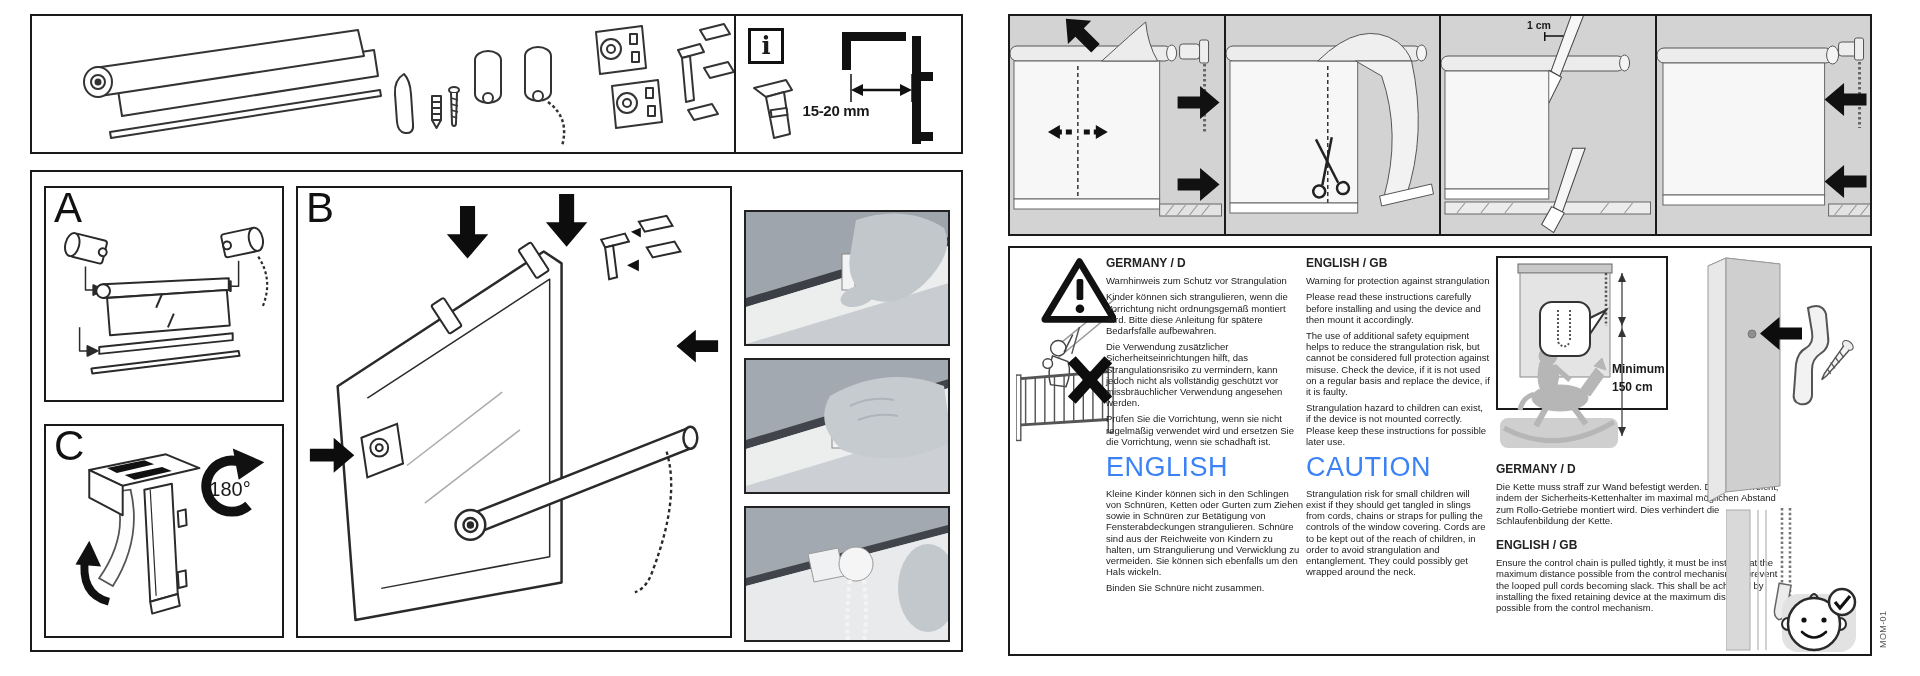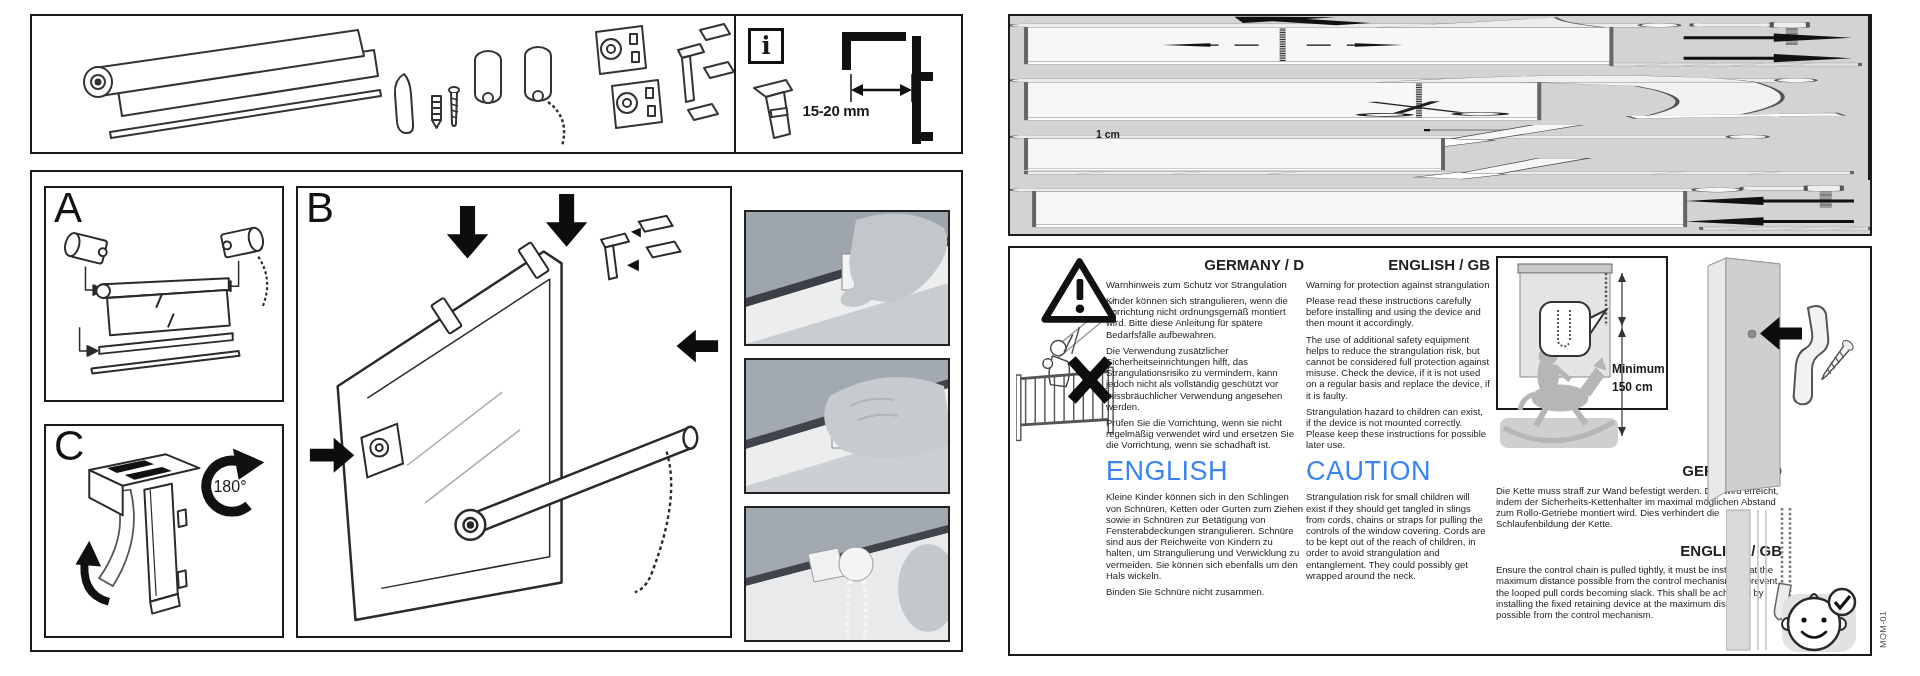--- a/index.html
+++ b/index.html
@@ -18,26 +18,26 @@
             font-size:15px;font-weight:700;letter-spacing:-0.3px;}
   .photo{position:absolute;left:712px;width:206px;height:136px;border:2px solid #222;
          background:#c9ccd1;overflow:hidden;box-sizing:border-box;}
   .rp-top{display:flex;background:#d3d3d3;}
   .rp{flex:1;position:relative;border-right:2px solid #1a1a1a;}
   .rp:last-child{border-right:none;}
   .rp svg{position:absolute;left:0;top:0;width:100%;height:100%;}
   .cut-dim{position:absolute;left:86px;top:3px;font-size:10.5px;font-weight:700;}
   .txtcol{position:absolute;font-size:9.5px;line-height:1.18;color:#222;}
   .txtcol p{margin:0 0 5px 0;}
-  .region{font-weight:700;font-size:15px;margin:0 0 1px 0;text-align:right;}
+  .region{font-weight:700;font-size:12px;margin:0 0 1px 0;}
   .subtitle{margin:0 0 7px 0;}
   .bigcaution{font-size:27px;font-weight:400;letter-spacing:0.5px;margin:2px 0 4px 0;color:#3b82f6;}
   .minbox{position:absolute;border:2px solid #1a1a1a;background:#fff;box-sizing:border-box;}
   .minlabel{position:absolute;left:114px;top:102px;width:54px;font-size:12px;font-weight:700;line-height:1.5;}
-  .rot-label{position:absolute;left:156px;top:52px;width:56px;text-align:center;font-size:16px;}
+  .rot-label{position:absolute;left:156px;top:52px;width:56px;text-align:center;font-size:20px;}
   .doc-code{position:absolute;left:1878px;top:648px;transform:rotate(-90deg);
             transform-origin:left top;font-size:9px;color:#555;letter-spacing:0.4px;}
 </style>
 </head>
 <body>
 
 <svg width="0" height="0" style="position:absolute" aria-hidden="true">
   <defs>
       <g id="fatarrow">
         <polygon points="0,7 15,7 15,0 28,11 15,22 15,15 0,15"></polygon>
@@ -250,21 +250,21 @@
       <polygon points="0,70 206,16 206,24 0,78" fill="#41454b"></polygon>
       <polygon points="0,78 206,24 206,136 0,136" fill="#e9eaeb"></polygon>
       <polygon points="62,46 92,40 98,68 68,74" fill="#f0f1f2" stroke="#999"></polygon>
       <circle cx="110" cy="56" r="17" fill="#f5f5f5" stroke="#999"></circle>
       <path d="M104,72 q-4,34 -2,62 M118,72 q4,34 0,60" stroke="#f4f4f4" stroke-width="4" stroke-dasharray="4,3" fill="none"></path>
       <ellipse cx="182" cy="80" rx="30" ry="44" fill="#c3c8cd"></ellipse>
     </svg>
   </div>
 </div>
 
-<div class="box rp-top" style="left:1008px;top:14px;width:864px;height:222px;flex-direction:column;">
+<div class="box rp-top" style="left:1008px;top:14px;width:864px;height:222px;">
 
   <div class="rp">
     <svg viewBox="0 0 214 218" preserveAspectRatio="none">
       <rect x="0" y="30" width="162" height="15" rx="7" fill="#ececec" stroke="#555"></rect>
       <ellipse cx="162" cy="37" rx="5" ry="8" fill="#f5f5f5" stroke="#555"></ellipse>
       <rect x="4" y="45" width="146" height="138" fill="#f7f7f7" stroke="#666" stroke-width="1"></rect>
       <path d="M92,45 Q124,16 136,6 Q138,28 148,45 Z" fill="#ececec" stroke="#555"></path>
       <use href="#fatarrow" transform="translate(74,44) rotate(-135) scale(1.5)" fill="#111"></use>
       <line x1="68" y1="50" x2="68" y2="182" stroke="#333" stroke-width="1.5" stroke-dasharray="4,3"></line>
       <line x1="46" y1="116" x2="62" y2="116" stroke="#111" stroke-width="5" stroke-dasharray="6,4"></line>

